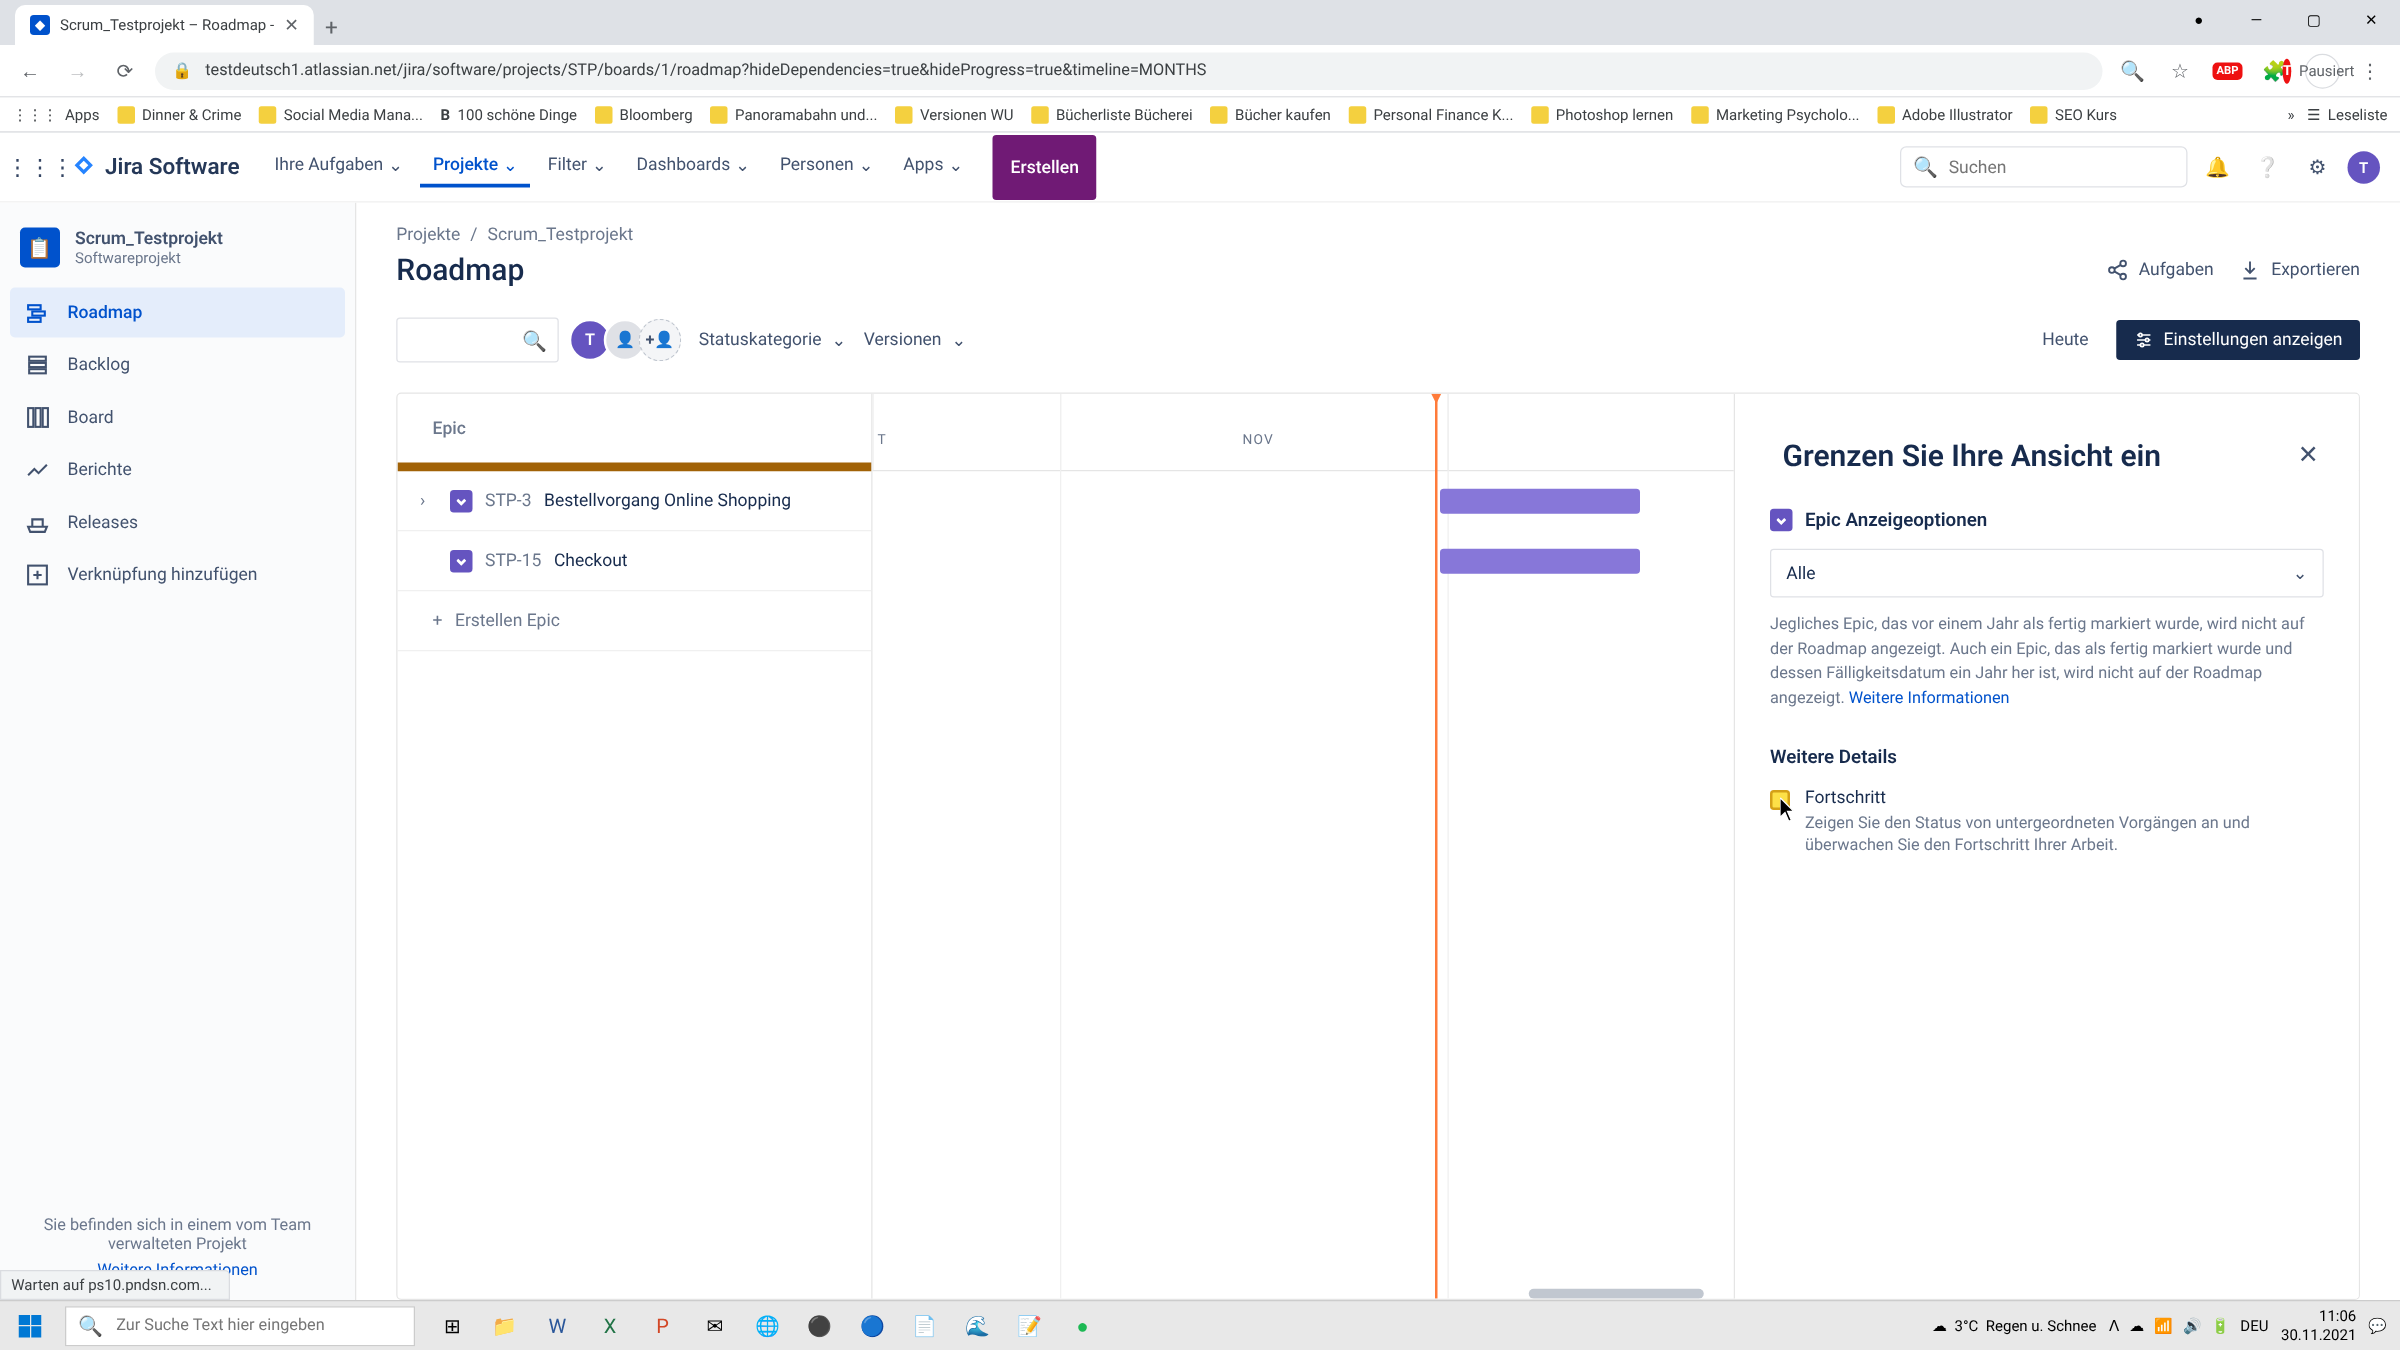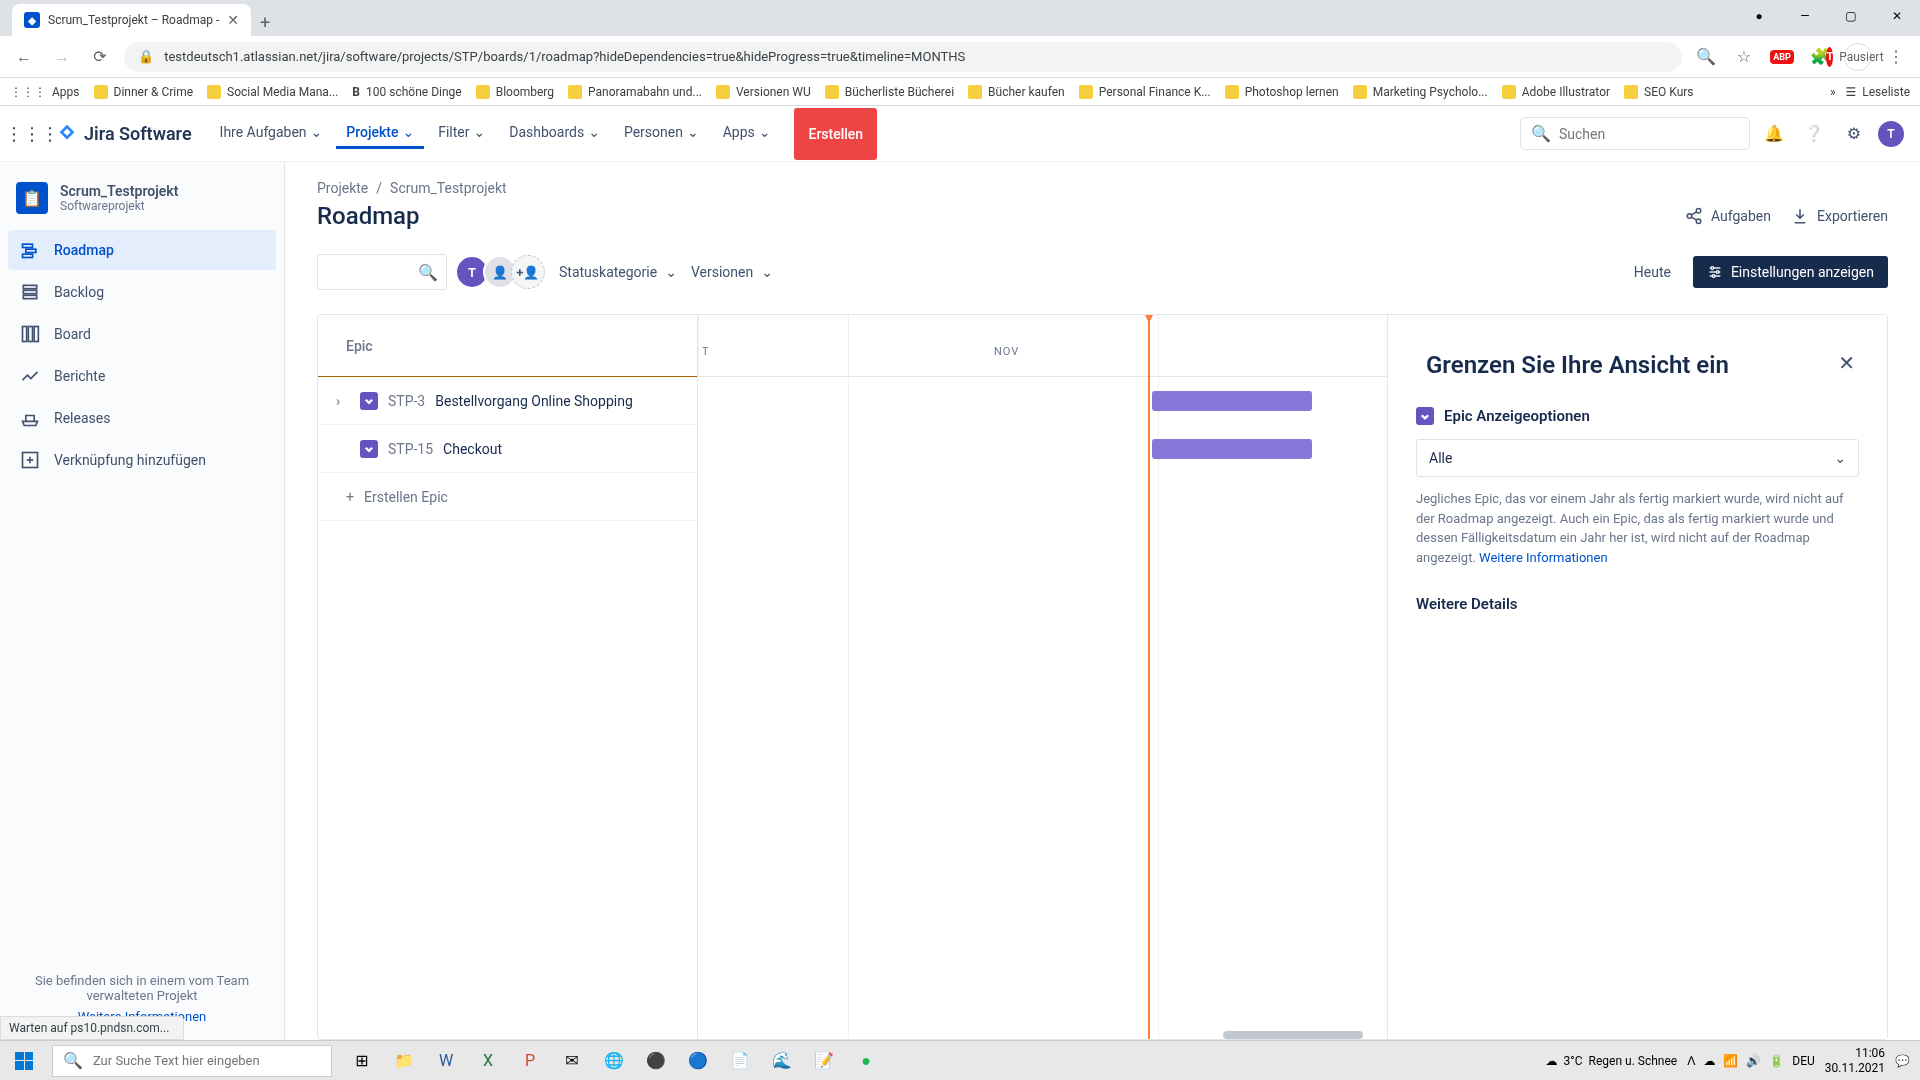--- a/index.html
+++ b/index.html
@@ -30,21 +30,21 @@
 
 
 .jira-app { height: calc(100% - 106px - 40px); display: flex; flex-direction: column; }
 .jira-header { height: 56px; display: flex; align-items: center; padding: 0 16px; gap: 8px; border-bottom: 1px solid #f0f0f0; }
 .app-switcher { width: 32px; height: 32px; display:flex;align-items:center;justify-content:center; cursor:pointer; color:#344563; font-size:18px; }
 .jira-logo { display:flex; align-items:center; gap:6px; font-weight:600; font-size:18px; color:#253858; margin-right:10px; }
 .jira-logo-icon { width:22px; height:22px; color:#2684ff; }
 .top-nav { display:flex; gap:4px;align-items:center; }
 .top-nav-item { padding: 6px 10px; color:#42526e; font-size:14px; cursor:pointer; display:flex; align-items:center; gap:4px; border-bottom: 3px solid transparent; }
 .top-nav-item.active { color:#0052cc; border-bottom-color:#0052cc; font-weight:500; }
-.btn-primary { background:#ef4444; color:#fff; padding:18px 14px; border-radius:3px; font-size:14px; font-weight:500; cursor:pointer; margin-left:6px; }
+.btn-primary { background:#701a75; color:#fff; padding:18px 14px; border-radius:3px; font-size:14px; font-weight:500; cursor:pointer; margin-left:6px; }
 .header-right { margin-left:auto; display:flex; align-items:center; gap:8px; }
 .search-box { display:flex; align-items:center; gap:8px; border:1px solid #dfe1e6; border-radius:5px; padding:6px 10px; width:230px; }
 .search-box input { border:none; outline:none; font-size:14px; flex:1; }
 .hdr-icon { width:32px; height:32px; display:flex;align-items:center;justify-content:center; color:#42526e; cursor:pointer; }
 .hdr-avatar { width:26px; height:26px; border-radius:50%; background:#6554c0; color:#fff; display:flex;align-items:center;justify-content:center; font-size:12px; font-weight:600; }
 
 .jira-body { flex:1; display:flex; overflow:hidden; }
 .sidebar { width:285px; border-right:1px solid #e5e5e5; display:flex; flex-direction:column; background:#fafbfc; }
 .sb-project { display:flex; align-items:center; gap:12px; padding:20px 16px 16px; }
 .sb-proj-icon { width:32px; height:32px; background:#0052cc; border-radius:4px; display:flex;align-items:center;justify-content:center;color:#fff; }
@@ -72,21 +72,21 @@
 .av1 { background:#6554c0; color:#fff; }
 .av2 { background:#dfe1e6; color:#42526e; }
 .av3 { background:#f4f5f7; color:#42526e; border:1px dashed #c1c7d0; }
 .filter-pill { display:flex; align-items:center; gap:8px; color:#42526e; font-size:14px; cursor:pointer; }
 .toolbar-right { margin-left:auto; display:flex; gap:10px; }
 .btn-ghost { padding:8px 12px; font-size:14px; color:#42526e; cursor:pointer; border-radius:3px; }
 .btn-dark { background:#172b4d; color:#fff; padding:8px 14px; border-radius:3px; display:flex; align-items:center; gap:8px; font-size:14px; cursor:pointer; }
 
 .roadmap { margin-top:24px; border:1px solid #e5e5e5; border-radius:4px; flex:1; display:flex; position:relative; overflow:hidden; }
 .rm-left { width:380px; border-right:1px solid #e5e5e5; }
-.rm-header-row { height:62px; border-bottom:1px solid #a16207; display:flex; align-items:center; padding-left:28px; font-size:14px; color:#6b778c; font-weight:500; }
+.rm-header-row { height:62px; border-bottom:7px solid #a16207; display:flex; align-items:center; padding-left:28px; font-size:14px; color:#6b778c; font-weight:500; }
 .rm-row { height:48px; border-bottom:1px solid #f0f0f0; display:flex; align-items:center; padding-left:18px; gap:10px; font-size:14px; color:#172b4d; }
 .rm-expand { width:14px; color:#6b778c; cursor:pointer; }
 .epic-icon { width:18px; height:18px; background:#6554c0; border-radius:3px; display:flex;align-items:center;justify-content:center; }
 .epic-icon::after { content:""; width:8px; height:8px; background:#fff; clip-path: polygon(50% 100%, 0 50%, 20% 30%, 50% 60%, 80% 30%, 100% 50%); }
 .epic-key { color:#6b778c; }
 .rm-create { color:#6b778c; display:flex; align-items:center; gap:10px; cursor:pointer; padding-left:28px; }
 
 .rm-right { flex:1; position:relative; overflow:hidden; }
 .rm-timeline-head { height:62px; border-bottom:1px solid #e5e5e5; position:relative; }
 .rm-month { position:absolute; bottom:18px; font-size:11px; color:#6b778c; letter-spacing:1px; }
@@ -471,20 +471,30 @@
             <div class="select-box">
               <span>Alle</span>
               <span class="chev">⌄</span>
             </div>
             <div class="panel-desc">
               <span>Jegliches Epic, das vor einem Jahr als fertig markiert wurde, wird nicht auf der Roadmap angezeigt. Auch ein Epic, das als fertig markiert wurde und dessen Fälligkeitsdatum ein Jahr her ist, wird nicht auf der Roadmap angezeigt.</span>
               <a>Weitere Informationen</a>
             </div>
           </div>
           <div class="panel-subtitle">Weitere Details</div>
+          <div class="check-item" style="position:relative">
+            <div class="checkbox highlighted"></div>
+            <div class="check-content">
+              <div class="check-label">Fortschritt</div>
+              <div class="check-desc">Zeigen Sie den Status von untergeordneten Vorgängen an und überwachen Sie den Fortschritt Ihrer Arbeit.</div>
+            </div>
+            <svg class="cursor-arrow" style="left:8px; top:8px" viewBox="0 0 14 20">
+                <path d="M0 0 L0 16 L4 12 L7 19 L9 18 L6 11 L11 11 Z" fill="#000" stroke="#fff" stroke-width="1"></path>
+              </svg>
+          </div>
         </div>
       </div>
     </div>
   </div>
 </div>
 
 <div class="status-msg">Warten auf ps10.pndsn.com...</div>
 
 <div class="taskbar">
   <div class="start-btn">

